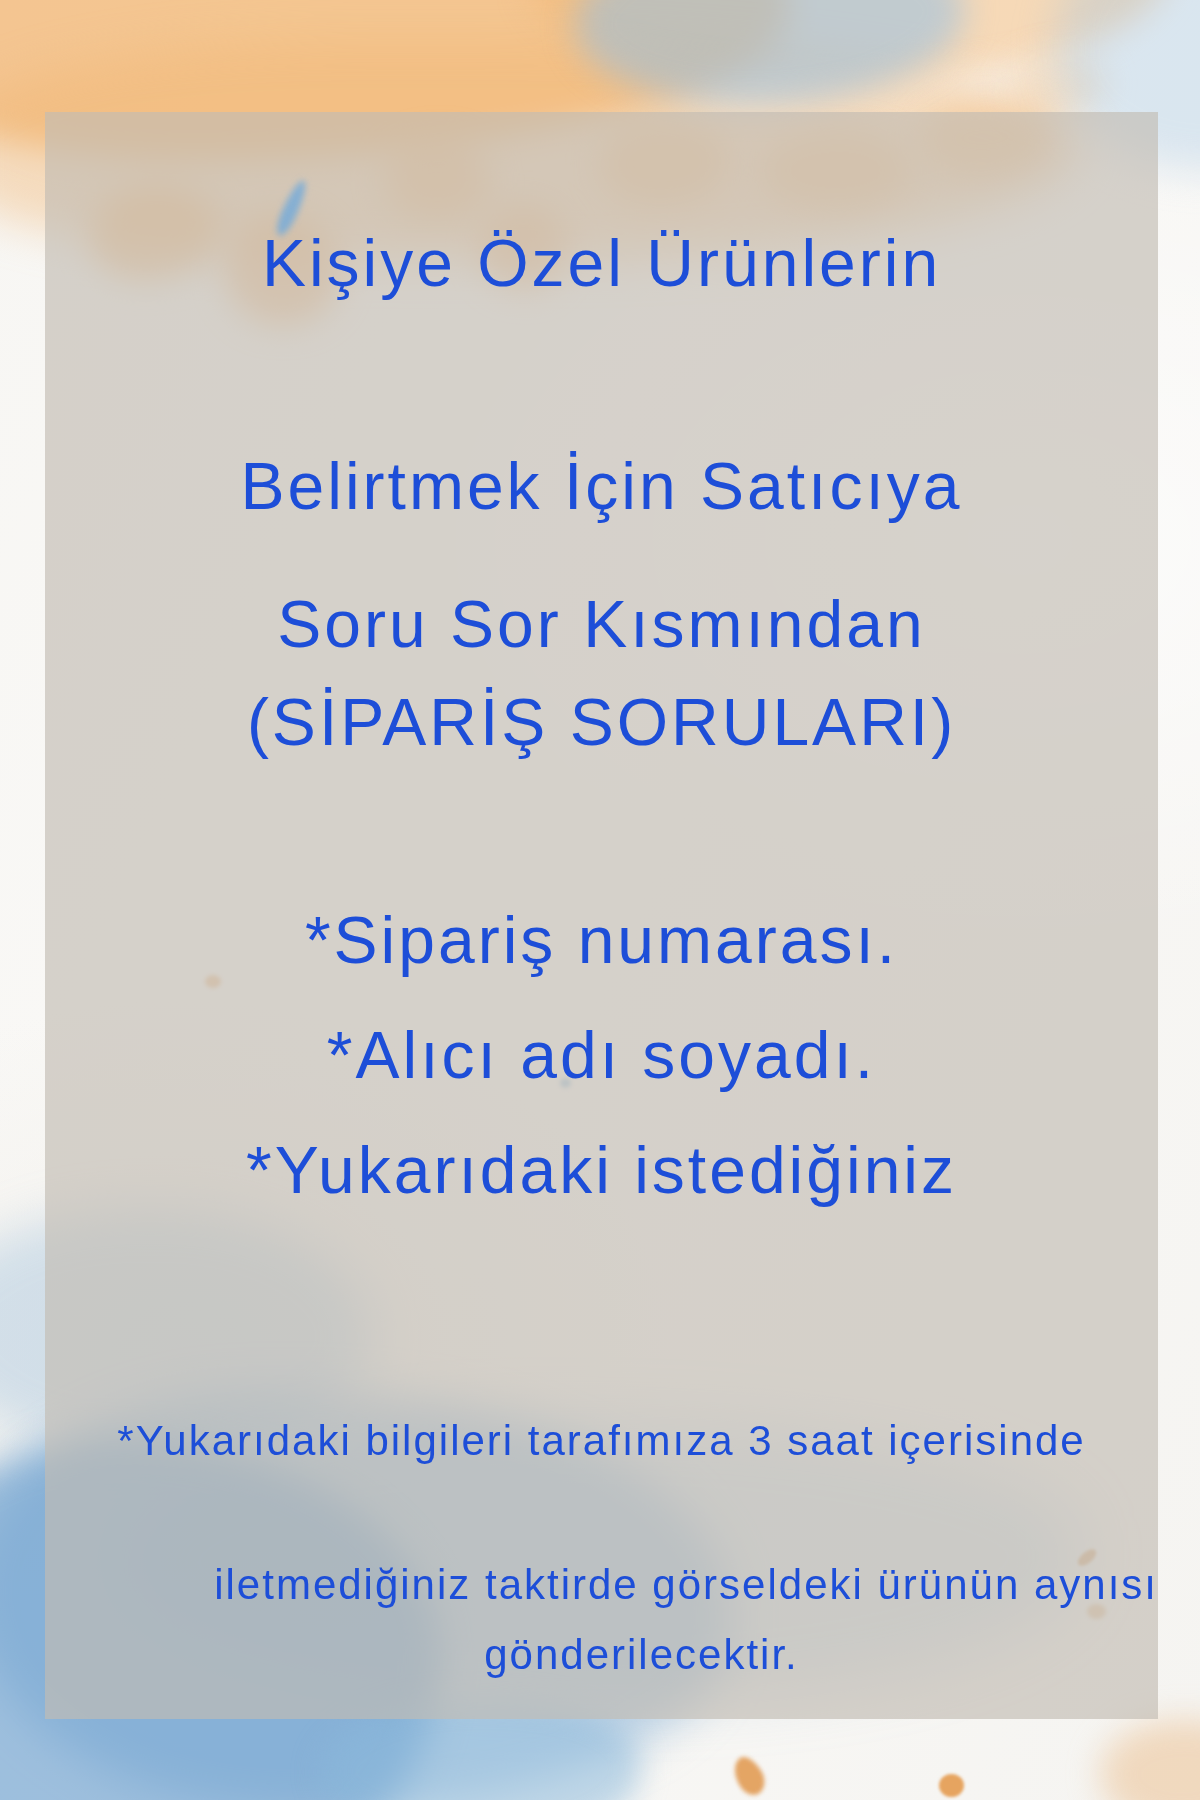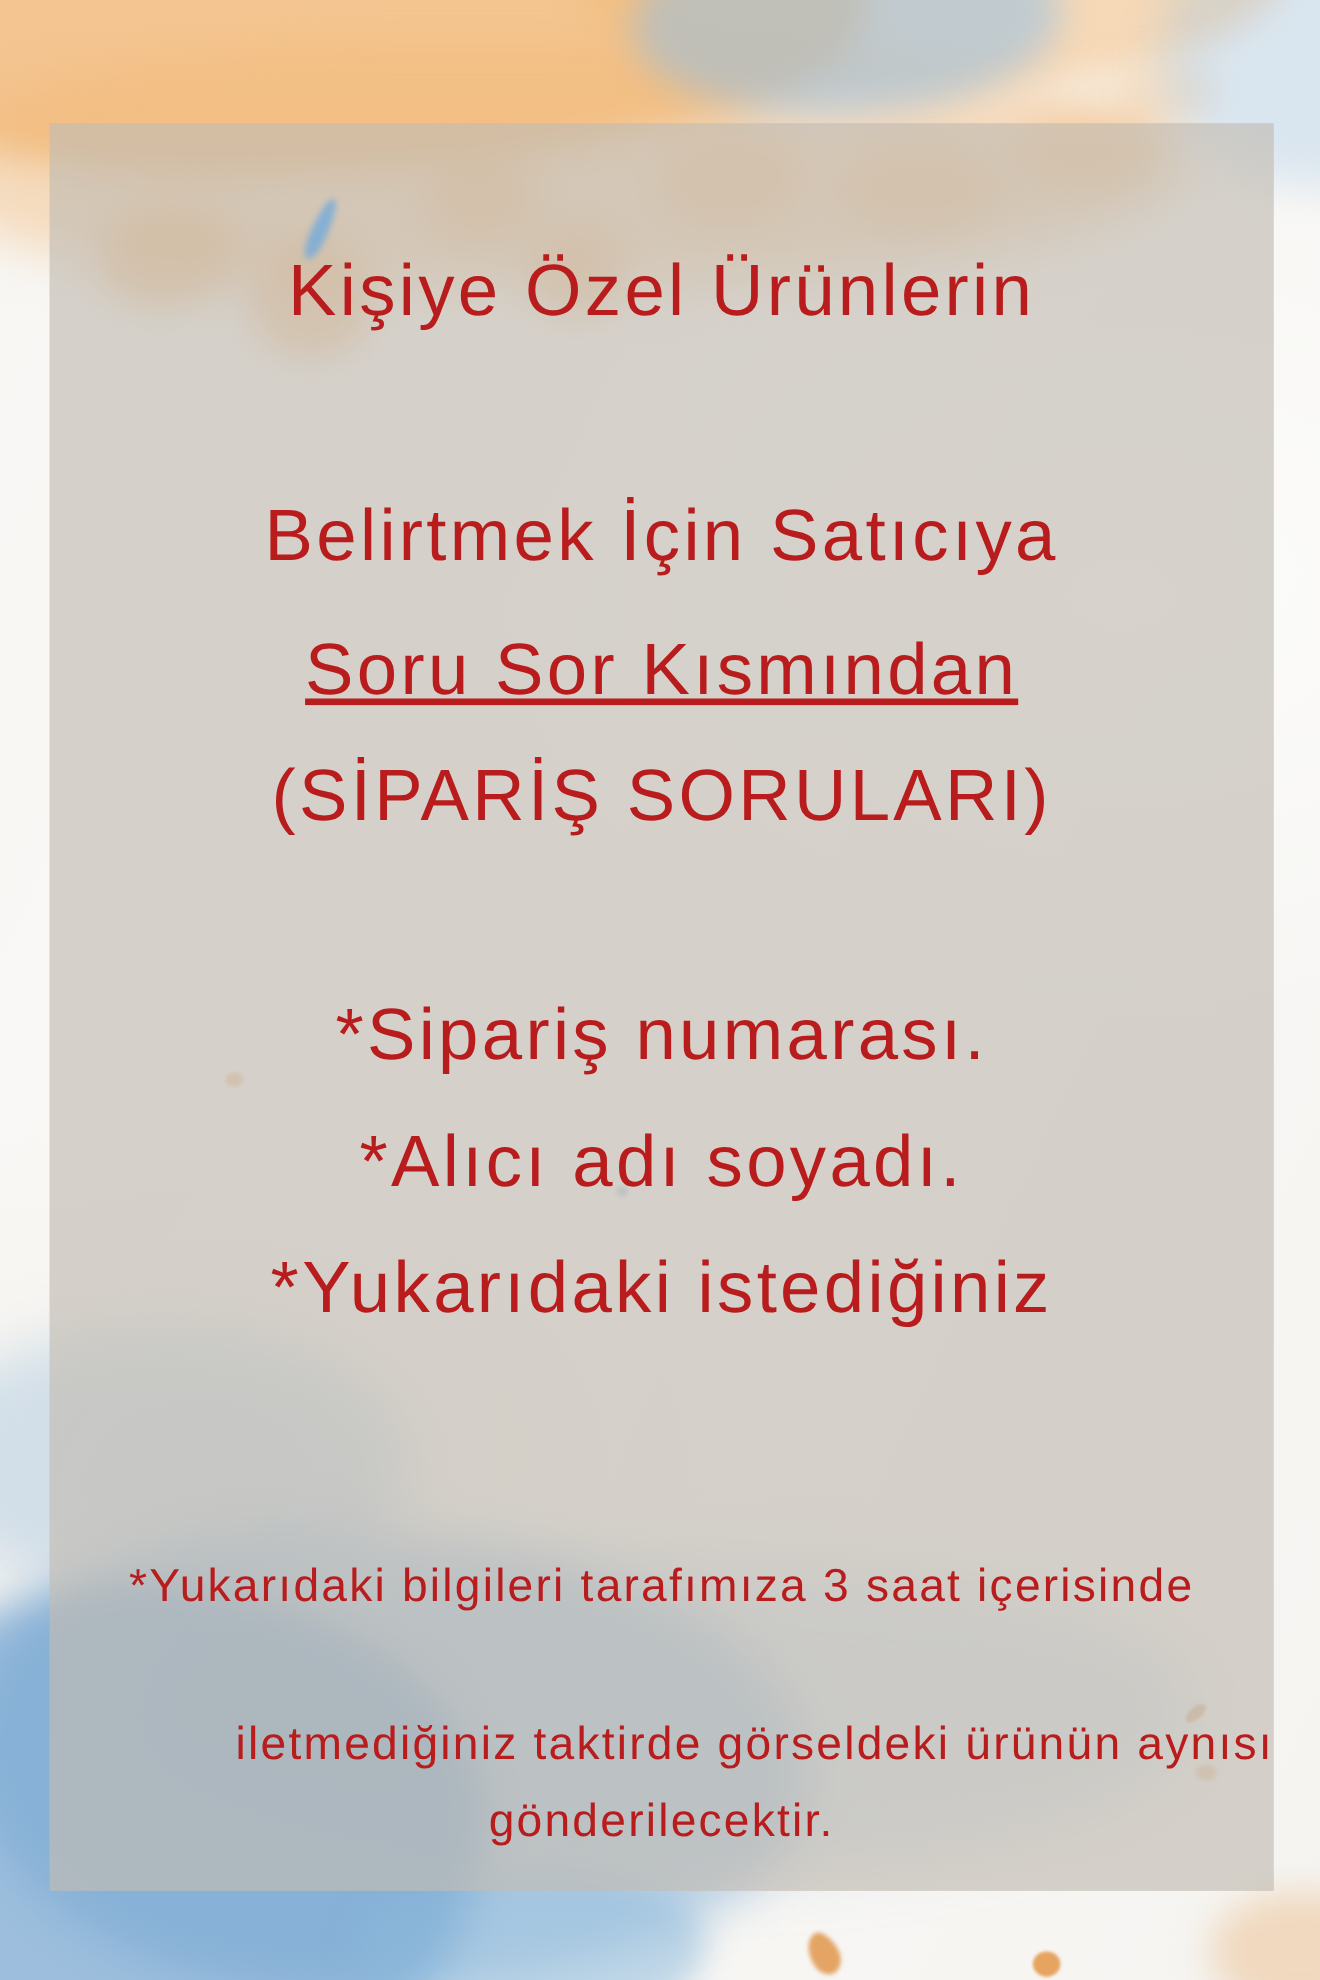--- a/index.html
+++ b/index.html
@@ -62,33 +62,33 @@
   .sp3{left:1076px;top:1552px;width:22px;height:11px;background:rgba(210,150,90,.6);border-radius:50%;transform:rotate(-40deg);filter:blur(1.5px);}
   .sp4{left:1087px;top:1604px;width:19px;height:15px;background:rgba(215,160,100,.45);border-radius:50%;filter:blur(2px);}
   .sp5{left:1100px;top:1720px;width:160px;height:110px;background:rgba(235,190,140,.5);border-radius:55% 45% 50% 50%/50% 55% 45% 55%;filter:blur(16px);}
   
   .panel{
     position:absolute;z-index:2;
     left:45px;top:112px;width:1113px;height:1607px;
     background:rgba(194,188,179,.66);
   }
   
-  .textlayer{position:absolute;z-index:3;left:45px;top:0;width:1113px;height:1800px;color:#b91c1c;}
+  .textlayer{position:absolute;z-index:3;left:45px;top:0;width:1113px;height:1800px;color:#1d4ed8;}
   .line{
     position:absolute;left:0;width:100%;
     text-align:center;
     font-size:66px;line-height:76px;
     letter-spacing:3px;
     white-space:nowrap;
   }
   .line.foot{font-size:42px;line-height:54px;letter-spacing:2px;}
   .bold{font-weight:bold;}
-  .t1{top:225px;} .t2{top:332px;} .t3{top:448px;} .t4{top:570px;text-decoration:underline;} .t5{top:684px;}
+  .t1{top:225px;} .t2{top:332px;} .t3{top:448px;} .t4{top:586px;} .t5{top:684px;}
   .t6{top:902px;} .t7{top:1017px;} .t8{top:1132px;} .t9{top:1247px;}
-  .f1{top:1414px;} .f2{top:1558px;text-align:right;} .f3{top:1628px;}
+  .f1{top:1414px;} .f2{top:1558px;text-align:right;} .f3{top:1628px;padding-left:40px;}
 </style>
 </head>
 <body>
 
 <div class="canvas">
   <div class="paper"></div>
 
   <div class="splash">
     <div class="blob o-a"></div>
     <div class="blob o-b"></div>

